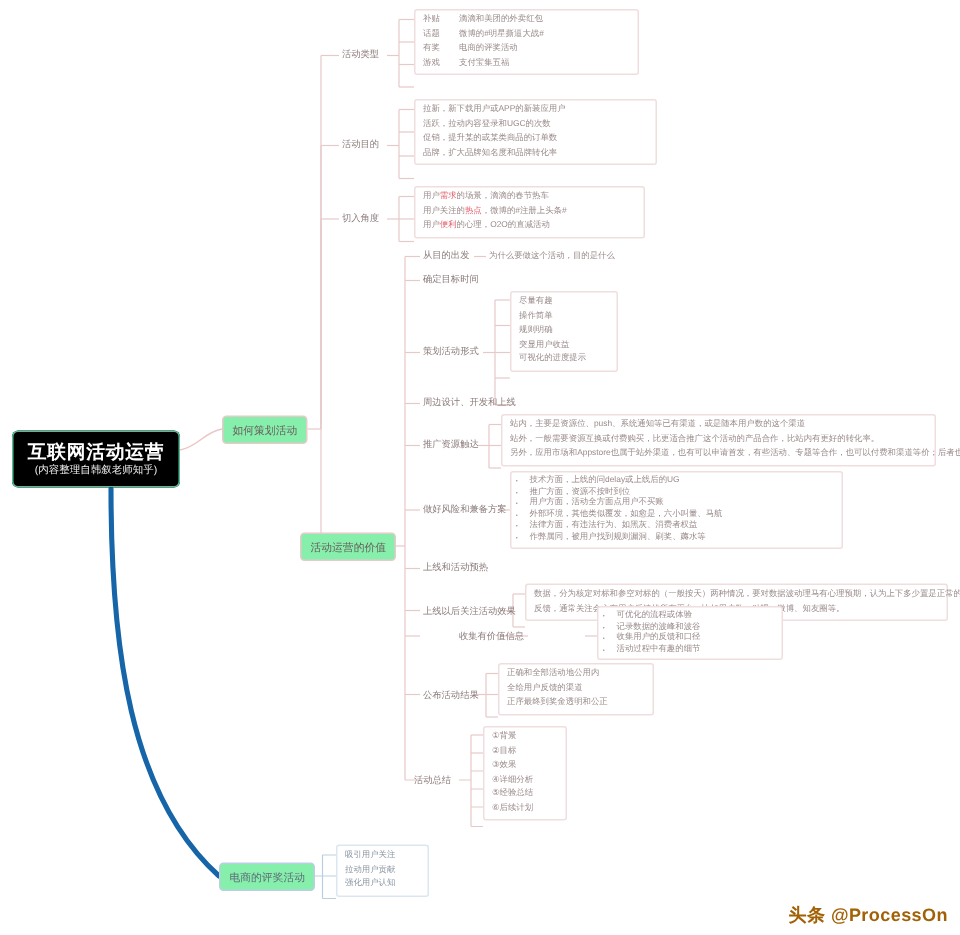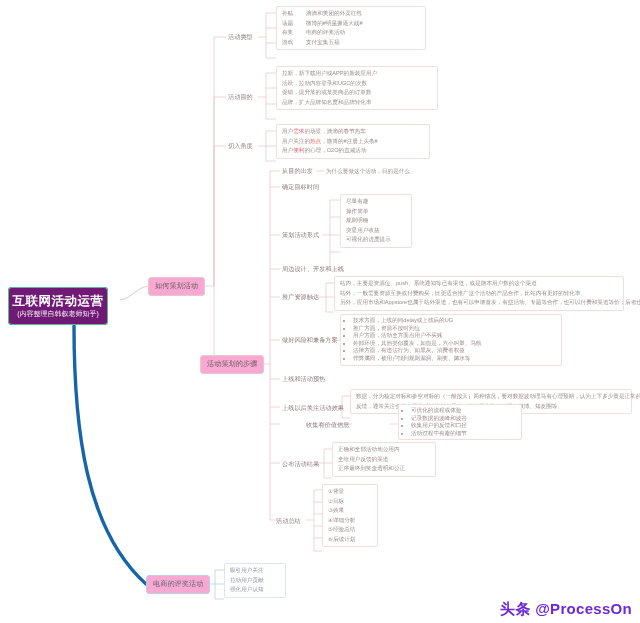--- a/index.html
+++ b/index.html
@@ -11,37 +11,36 @@
     overflow:hidden;
     position:relative;
   }
   #canvas { position:absolute; inset:0; }
   svg.links { position:absolute; left:0; top:0; width:640px; height:623px; pointer-events:none; }
 
   .node { position:absolute; white-space:nowrap; }
 
   
   .root {
-    left:8px; top:287px; width:100px; height:38px;
-    background:#701a75; border-radius:4px;
+    left:8px; top:287px; width:112px; height:38px;
+    background:#000000; border-radius:4px;
     color:#ffffff;
     display:flex; flex-direction:column; align-items:center; justify-content:center;
     box-shadow:0 0 0 1px #55bd95 inset;
   }
   .root .t1 { font-size:12.5px; font-weight:bold; letter-spacing:.5px; line-height:14px; }
   .root .t2 { font-size:7px; line-height:9px; opacity:.95; margin-top:1px; }
 
   
   .lvl1 {
     border:1px solid #e7c9c9; border-radius:3px;
-    background:#f9a8d4;
+    background:#86efac;
     font-size:7.2px; color:#6a5b5b;
     padding:4px 6px;
     line-height:9px;
-    font-family:Liberation Serif, serif;
   }
   .lvl1.blue { border-color:#b9cfe3; color:#5d6b78; }
 
   
   .lvl2 {
     font-size:6.2px; color:#8b7a7a; line-height:8px;
     padding:1px 2px;
   }
 
   
@@ -57,21 +56,21 @@
     padding:2px 3px;
     background:#fff;
   }
   .grpbox .leaf { white-space:nowrap; }
 
   ul.bul { margin:0; padding-left:9px; list-style:disc; }
   ul.bul li { font-size:5.6px; color:#9a8a8a; line-height:7.6px; }
 
   .watermark {
     position:absolute; right:8px; bottom:4px;
-    font-size:15px; color:#6d28d9; font-weight:bold;
+    font-size:12px; color:#a16207; font-weight:bold;
     letter-spacing:.3px;
   }
   .kw { color:#e4606d; }
 </style>
 </head>
 <body>
 
 <div id="canvas">
 
   <svg class="links" viewBox="0 0 640 623">
@@ -209,21 +208,21 @@
   <div class="node lvl2" style="left:226px; top:141px;">
     <span>切入角度</span>
   </div>
   <div class="node grpbox" style="left:276px; top:124px; width:154px;">
     <div class="leaf"><span>用户</span><span class="kw">需求</span><span>的场景，滴滴的春节热车</span></div>
     <div class="leaf"><span>用户关注的</span><span class="kw">热点</span><span>，微博的#注册上头条#</span></div>
     <div class="leaf"><span>用户</span><span class="kw">便利</span><span>的心理，O2O的直减活动</span></div>
   </div>
 
   <div class="node lvl1" style="left:200px; top:355px;">
-    <span>活动策划的步骤</span>
+    <span>活动运营的价值</span>
   </div>
 
   <div class="node lvl2" style="left:280px; top:166px;">
     <span>从目的出发</span>
   </div>
   <div class="node leaf" style="left:324px; top:167px;">为什么要做这个活动，目的是什么</div>
 
   <div class="node lvl2" style="left:280px; top:182px;">
     <span>确定目标时间</span>
   </div>

